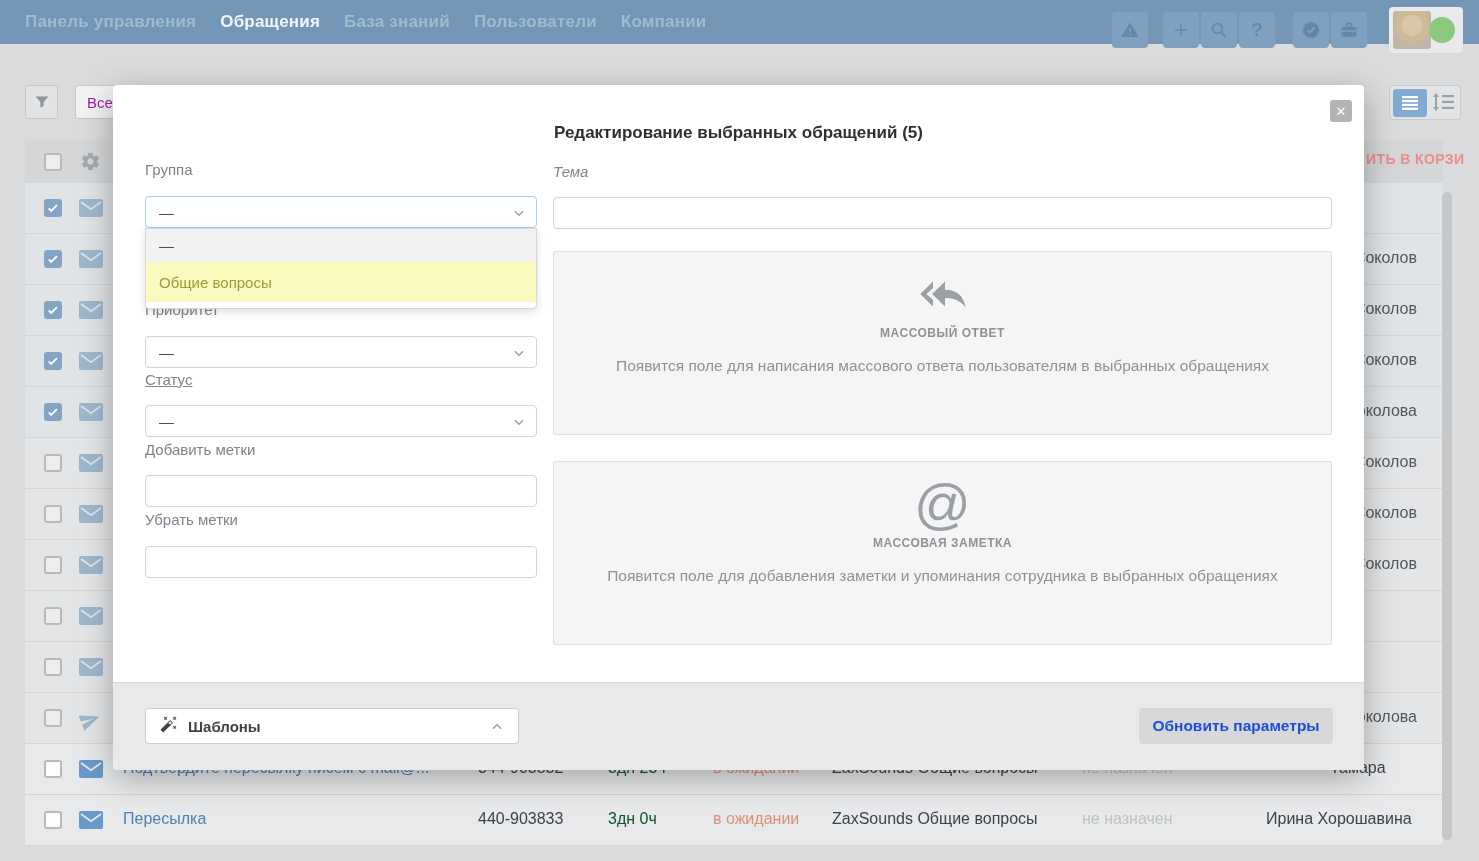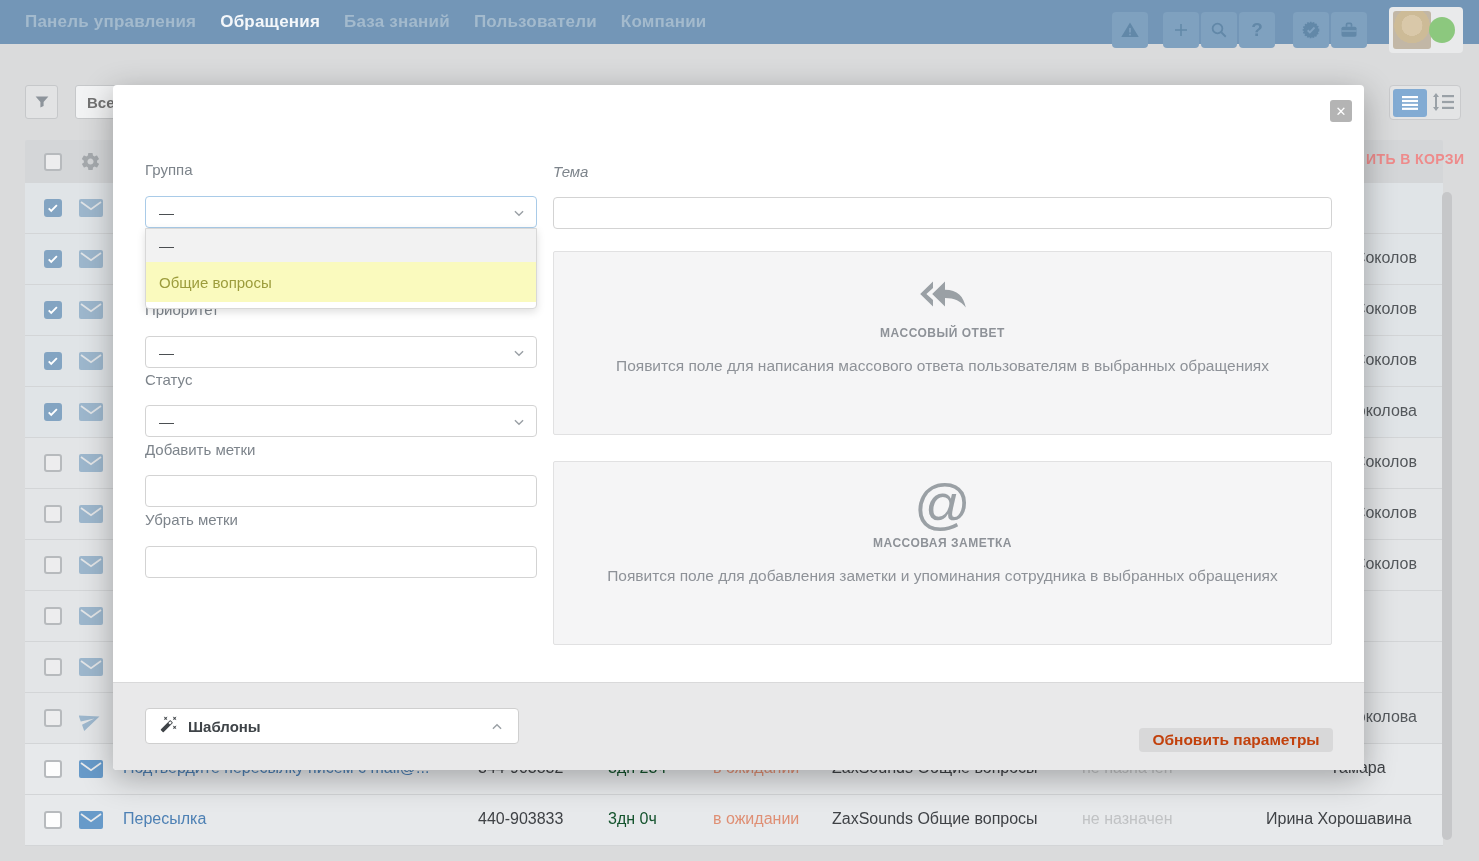--- a/index.html
+++ b/index.html
@@ -14,21 +14,21 @@
   .nav-icons { position:absolute; top:12px; height:36px; display:flex; }
   .tile { width:36px; height:36px; border-radius:4px; background:#7fa1bf; color:#6288a8; display:flex; align-items:center; justify-content:center; font-weight:700; }
   .avatar-tile { position:absolute; left:1389px; top:7px; width:74px; height:46px; background:#e9eaeb; border-radius:4px; }
   .avatar { position:absolute; left:4px; top:4px; width:38px; height:38px; border-radius:3px;
     background: radial-gradient(circle at 50% 38%, #d9c8a9 0 34%, #cdbb97 35% 58%, #c2b7a6 59%);
   }
   .status-dot { position:absolute; right:8px; top:10px; width:26px; height:26px; border-radius:50%; }
 
   
   .btn-sm { position:absolute; height:34px; border:1px solid #c6c8ca; border-radius:3px; background:#e2e3e4; display:flex; align-items:center; justify-content:center; }
-  .all-btn { background:#f2f3f4; font-size:15px; color:#737373; justify-content:flex-start; padding-left:11px;font-weight:bold; }
+  .all-btn { background:#f2f3f4; font-size:15px; color:#a21caf; justify-content:flex-start; padding-left:11px; }
   .view-toggle { position:absolute; left:1389px; top:85px; width:72px; height:35px; background:#e3e4e5; border:1px solid #c9cacc; border-radius:4px; }
   .vt-active { position:absolute; left:3px; top:3px; width:34px; height:28px; background:#82abd3; border-radius:3px; display:flex; align-items:center; justify-content:center; }
 
   
   .table { position:absolute; left:25px; top:140px; width:1418px; height:706px; }
   .thead { position:absolute; left:0; top:0; width:100%; height:43px; background:#d4d6d8; border-radius:2px 2px 0 0; }
   .trash-text { position:absolute; left:1366px; top:151px; font-size:14px; font-weight:700; color:#ee8b8b; letter-spacing:.4px; white-space:nowrap; }
   .trow { position:absolute; left:0; width:100%; height:51px; background:#e3e5e7; border-bottom:1px solid #d3d5d7; --rowbg:#e3e5e7; }
   .trow.sel { background:#e0e4e7; --rowbg:#e0e4e7; }
   .trow.vivid { background:#e7e9eb; --rowbg:#e7e9eb; }
@@ -59,21 +59,21 @@
   .ddopt.hl { background:#f2f2f2; }
   .ddopt.yellow { background:#fafabe; color:#9c9c3c; height:40px; }
   .panel { position:absolute; left:440px; width:779px; height:184px; background:#f5f5f6; border:1px solid #e1e1e2; border-radius:2px; display:flex; flex-direction:column; align-items:center; }
   .panel-icon { margin-top:16px; height:52px; display:flex; align-items:center; justify-content:center; color:#9aa0a5; }
   .panel-title { margin-top:6px; font-size:12px; font-weight:700; letter-spacing:.5px; color:#8e9298;text-align:right; }
   .panel-desc { margin-top:14px; font-size:15.5px; line-height:1.55; color:#8e9298; text-align:center; width:680px; }
   .modal-footer { position:absolute; left:0; top:597px; width:100%; height:88px; background:#e9e9ea; border-top:1px solid #d9d9da; border-radius:0 0 4px 4px; }
   .tpl-btn { position:absolute; left:32px; top:25px; width:374px; height:36px; background:#fff; border:1px solid #cfcfcf; border-radius:4px; display:flex; align-items:center; padding-left:14px; gap:10px; cursor:pointer; }
   .tpl-label { font-size:15px; font-weight:700; color:#3f4448; }
   .tpl-chev { position:absolute; right:14px; top:11px; width:14px; height:14px; color:#9aa0a5; }
-  .submit-btn { position:absolute; right:31px; top:25px; width:194px; height:24px; background:#d8d8d9; border:none; border-radius:4px; font-family:inherit; font-size:15.5px; font-weight:700; color:#c2410c; cursor:default;margin-top:20px; }
+  .submit-btn { position:absolute; right:31px; top:25px; width:194px; height:36px; background:#d8d8d9; border:none; border-radius:4px; font-family:inherit; font-size:15.5px; font-weight:700; color:#1d4ed8; cursor:default; }
 </style>
 </head>
 <body>
 
 <div id="app">
 
   <div class="nav">
     <span class="nav-item">Панель управления</span>
     <span class="nav-item active">Обращения</span>
     <span class="nav-item">База знаний</span>
@@ -309,20 +309,21 @@
       <span class="cell lightgray" style="left:1057px;">не назначен</span>
       <span class="cell" style="left:1241px;">Ирина Хорошавина</span>
     </div>
   </div>
 
   <span class="trash-text">ИТЬ В КОРЗИ</span>
   <div class="scrollbar"></div>
 
   <div class="modal">
     <div class="modal-close">✕</div>
+    <div class="modal-title">Редактирование выбранных обращений (5)</div>
 
     <span class="flabel" style="left:32px; top:76px;">Группа</span>
     <div class="fselect focused" style="left:32px; top:111px; width:392px;">
       <span>—</span>
       <span class="chev"><svg width="14" height="14" viewBox="0 0 24 24" fill="none" stroke="currentColor" stroke-width="2.4">
             <path d="M5 9l7 7 7-7"></path>
           </svg></span>
     </div>
     <div class="ddlist">
       <div class="ddopt hl">—</div>
@@ -330,21 +331,21 @@
     </div>
 
     <span class="flabel" style="left:32px; top:216px;">Приоритет</span>
     <div class="fselect" style="left:32px; top:251px; width:392px;">
       <span>—</span>
       <span class="chev"><svg width="14" height="14" viewBox="0 0 24 24" fill="none" stroke="currentColor" stroke-width="2.4">
             <path d="M5 9l7 7 7-7"></path>
           </svg></span>
     </div>
 
-    <span class="flabel" style="left:32px; top:286px;">Статус</span>
+    <span class="flabel" style="left:32px; top:286px;text-decoration:underline;">Статус</span>
     <div class="fselect" style="left:32px; top:320px; width:392px;">
       <span>—</span>
       <span class="chev"><svg width="14" height="14" viewBox="0 0 24 24" fill="none" stroke="currentColor" stroke-width="2.4">
             <path d="M5 9l7 7 7-7"></path>
           </svg></span>
     </div>
 
     <span class="flabel" style="left:32px; top:356px;">Добавить метки</span>
     <input class="finput" style="left: 32px; top: 390px; width: 392px;" value="">
 

